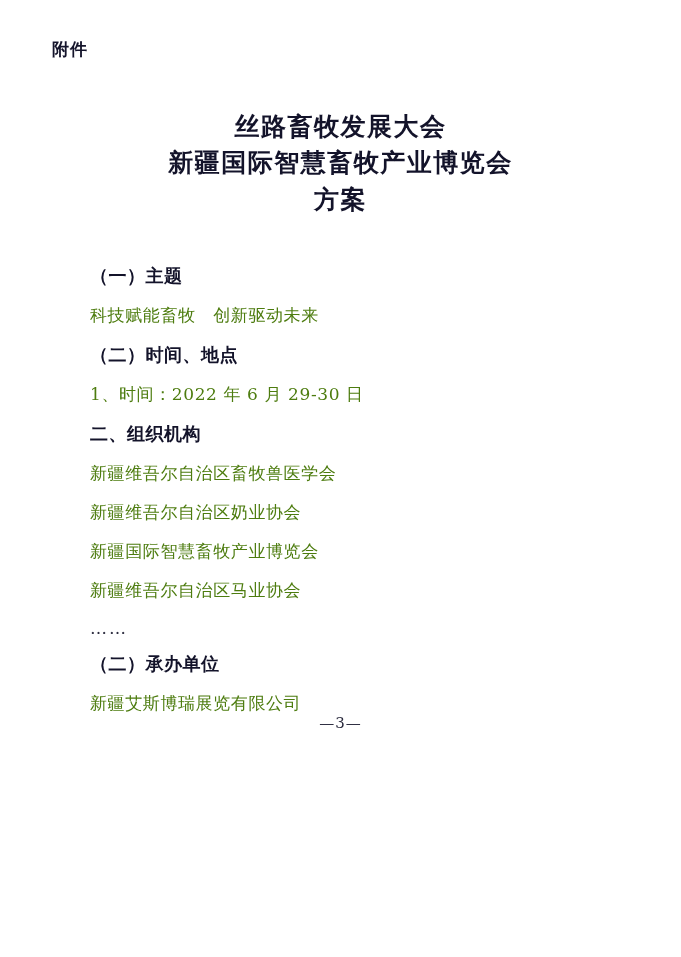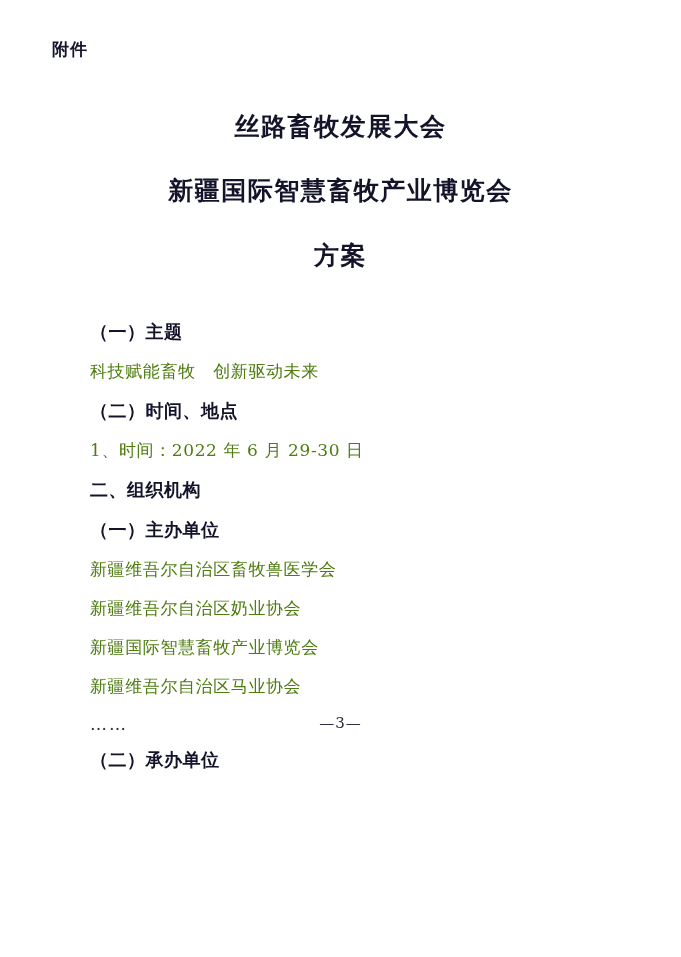--- a/index.html
+++ b/index.html
@@ -35,21 +35,20 @@
     margin-top: 48px;
     font-family: "DejaVu Serif", "Liberation Serif", serif;
     font-weight: 700;
     font-size: 25px;
     line-height: 1.45;
     color: #13132a;
     letter-spacing: 1.5px;
   }
   .doc-title .tline {
     display: block;
-    margin-top: 28px;
   }
   .body-area {
     margin-top: 46px;
   }
   .h-line {
     font-family: "DejaVu Sans", "Liberation Sans", sans-serif;
     font-weight: 700;
     font-size: 18px;
     color: #13132a;
     letter-spacing: 0.5px;
@@ -96,24 +95,24 @@
     <span class="tline">新疆国际智慧畜牧产业博览会</span>
     <span class="tline">方案</span>
   </div>
 
   <div class="body-area">
     <div class="h-line">（一）主题</div>
     <div class="p-line">科技赋能畜牧　创新驱动未来</div>
     <div class="h-line">（二）时间、地点</div>
     <div class="p-line">1、时间：2022 年 6 月 29-30 日</div>
     <div class="h-line">二、组织机构</div>
-    <div class="h-line">（一）主办单位</div>
     <div class="p-line">新疆维吾尔自治区畜牧兽医学会</div>
     <div class="p-line">新疆维吾尔自治区奶业协会</div>
     <div class="p-line">新疆国际智慧畜牧产业博览会</div>
     <div class="p-line">新疆维吾尔自治区马业协会</div>
     <div class="dots-line">……</div>
     <div class="h-line">（二）承办单位</div>
+    <div class="p-line">新疆艾斯博瑞展览有限公司</div>
   </div>
 
   <div class="page-number">—3—</div>
 
 </div>
 
 </body></html>

